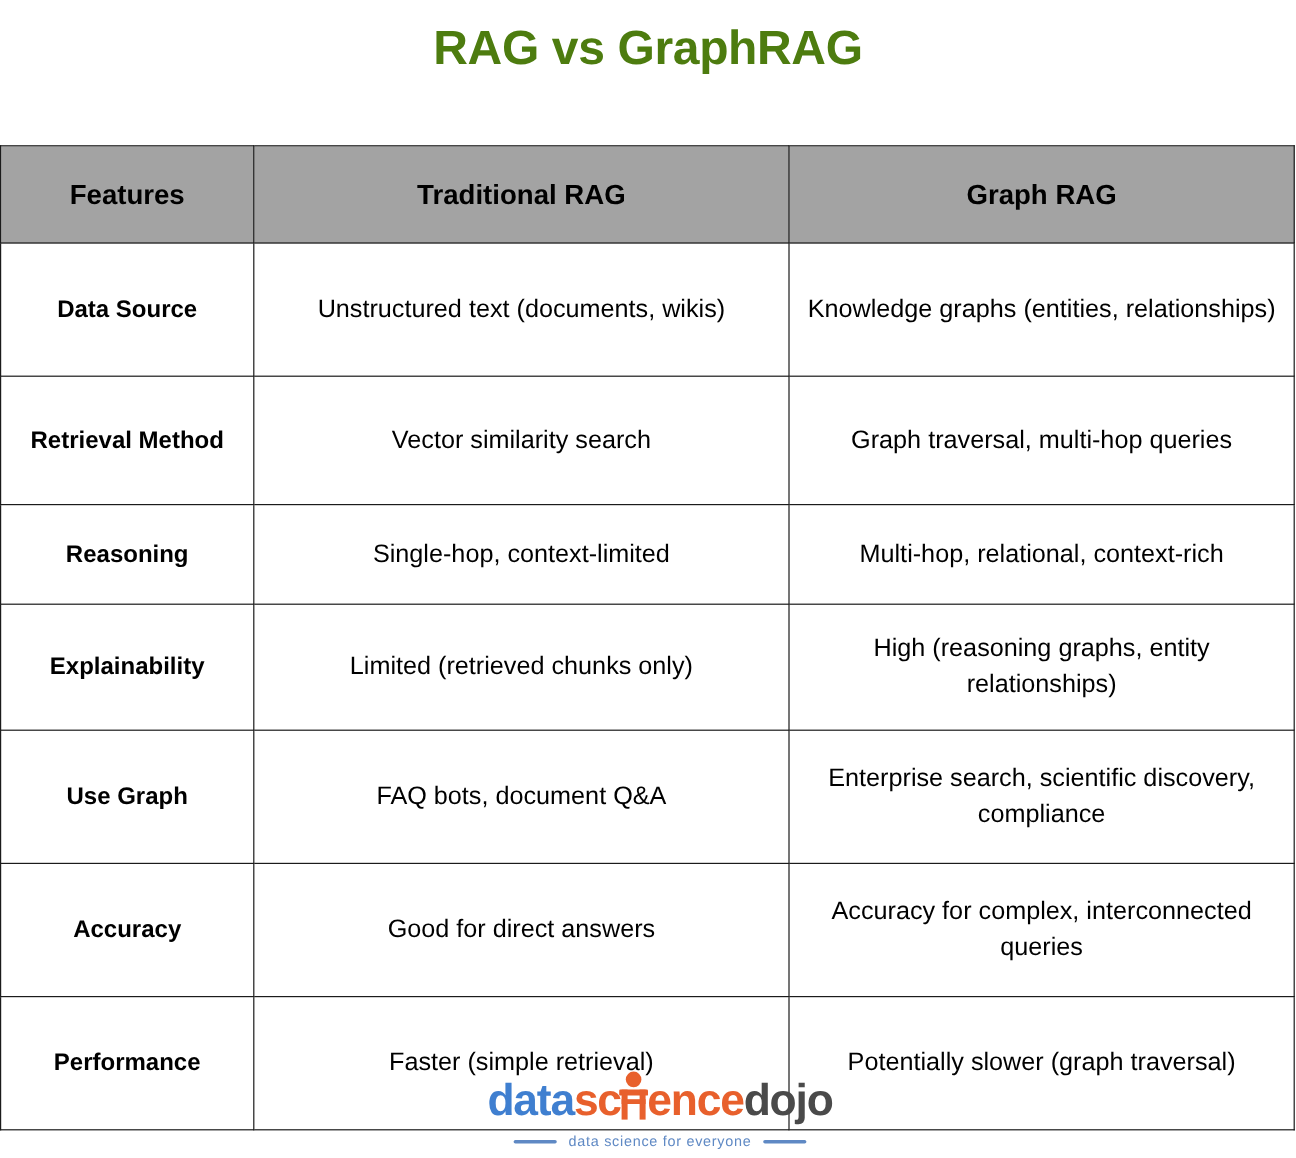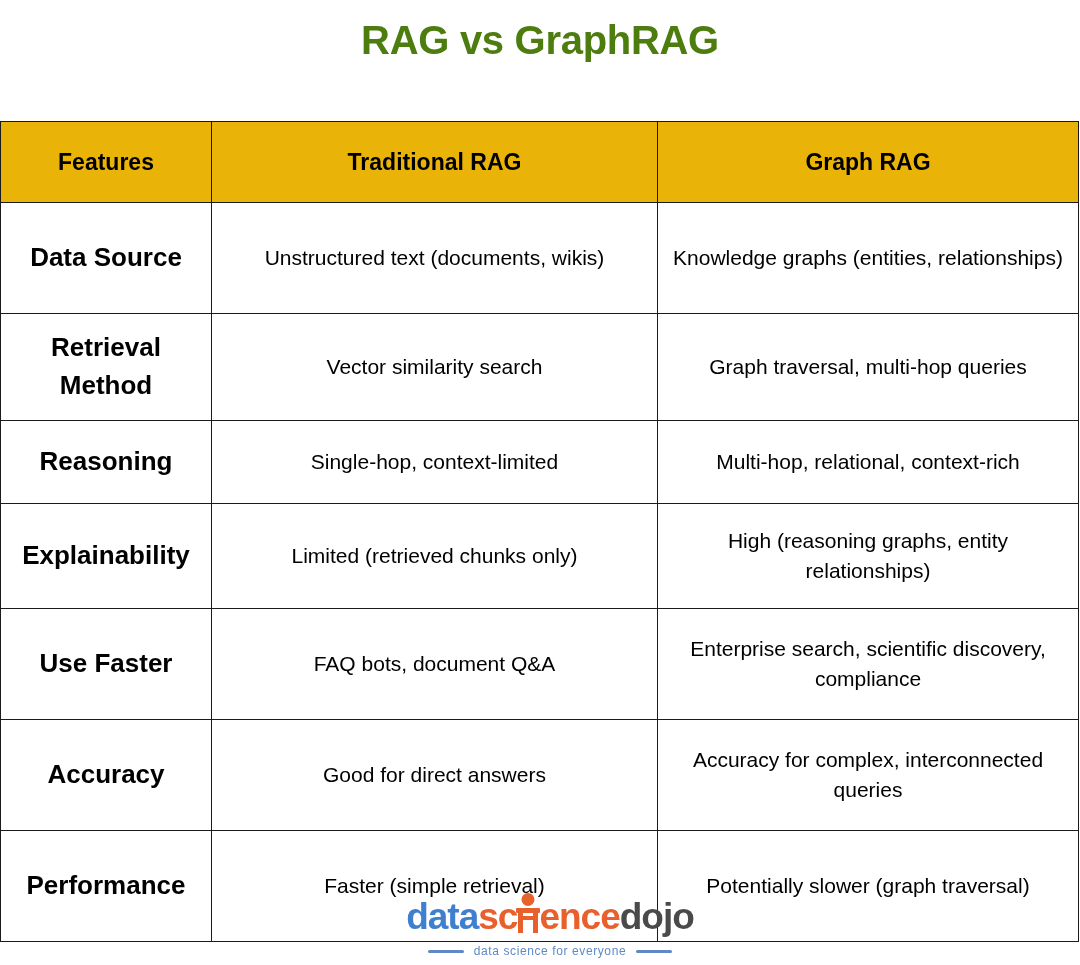--- a/index.html
+++ b/index.html
@@ -48,37 +48,37 @@
   .compare-table th:first-child,
   .compare-table td:first-child { border-left: 1.5px solid #1b1b1b; }
   .compare-table th:last-child,
   .compare-table td:last-child { border-right: 1.5px solid #1b1b1b; text-align: center; }
 
   col.c-feature { width: 211px; }
   col.c-trad    { width: 446px; }
   col.c-graph   { width: 421px; }
 
   thead th {
-    background: #eab308;
+    background: #a3a3a3;
     height: 68px;
     font-size: 23px;
     font-weight: bold;
     text-align: center;
     color: #000000;
   }
 
   tbody td {
     background: #ffffff;
     font-size: 21px;
     text-align: center;
     line-height: 1.45;
   }
   tbody td.feature-cell {
     font-weight: bold;
-    font-size: 26px;
+    font-size: 20px;
   }
 
   tr.r-data-source   td { height: 98px; }
   tr.r-retrieval     td { height: 94px; }
   tr.r-reasoning     td { height: 70px; }
   tr.r-explainability td { height: 92px; }
   tr.r-use-cases     td { height: 98px; }
   tr.r-accuracy      td { height: 98px; }
   tr.r-performance   td { height: 98px; }
 
@@ -206,21 +206,21 @@
       <td class="feature-cell">Reasoning</td>
       <td class="trad-cell">Single-hop, context-limited</td>
       <td class="graph-cell">Multi-hop, relational, context-rich</td>
     </tr>
     <tr class="r-explainability">
       <td class="feature-cell">Explainability</td>
       <td class="trad-cell">Limited (retrieved chunks only)</td>
       <td class="graph-cell">High (reasoning graphs, entity relationships)</td>
     </tr>
     <tr class="r-use-cases">
-      <td class="feature-cell">Use Faster</td>
+      <td class="feature-cell">Use Graph</td>
       <td class="trad-cell">FAQ bots, document Q&amp;A</td>
       <td class="graph-cell">Enterprise search, scientific discovery, compliance</td>
     </tr>
     <tr class="r-accuracy">
       <td class="feature-cell">Accuracy</td>
       <td class="trad-cell">Good for direct answers</td>
       <td class="graph-cell">Accuracy for complex, interconnected queries</td>
     </tr>
     <tr class="r-performance">
       <td class="feature-cell">Performance</td>

